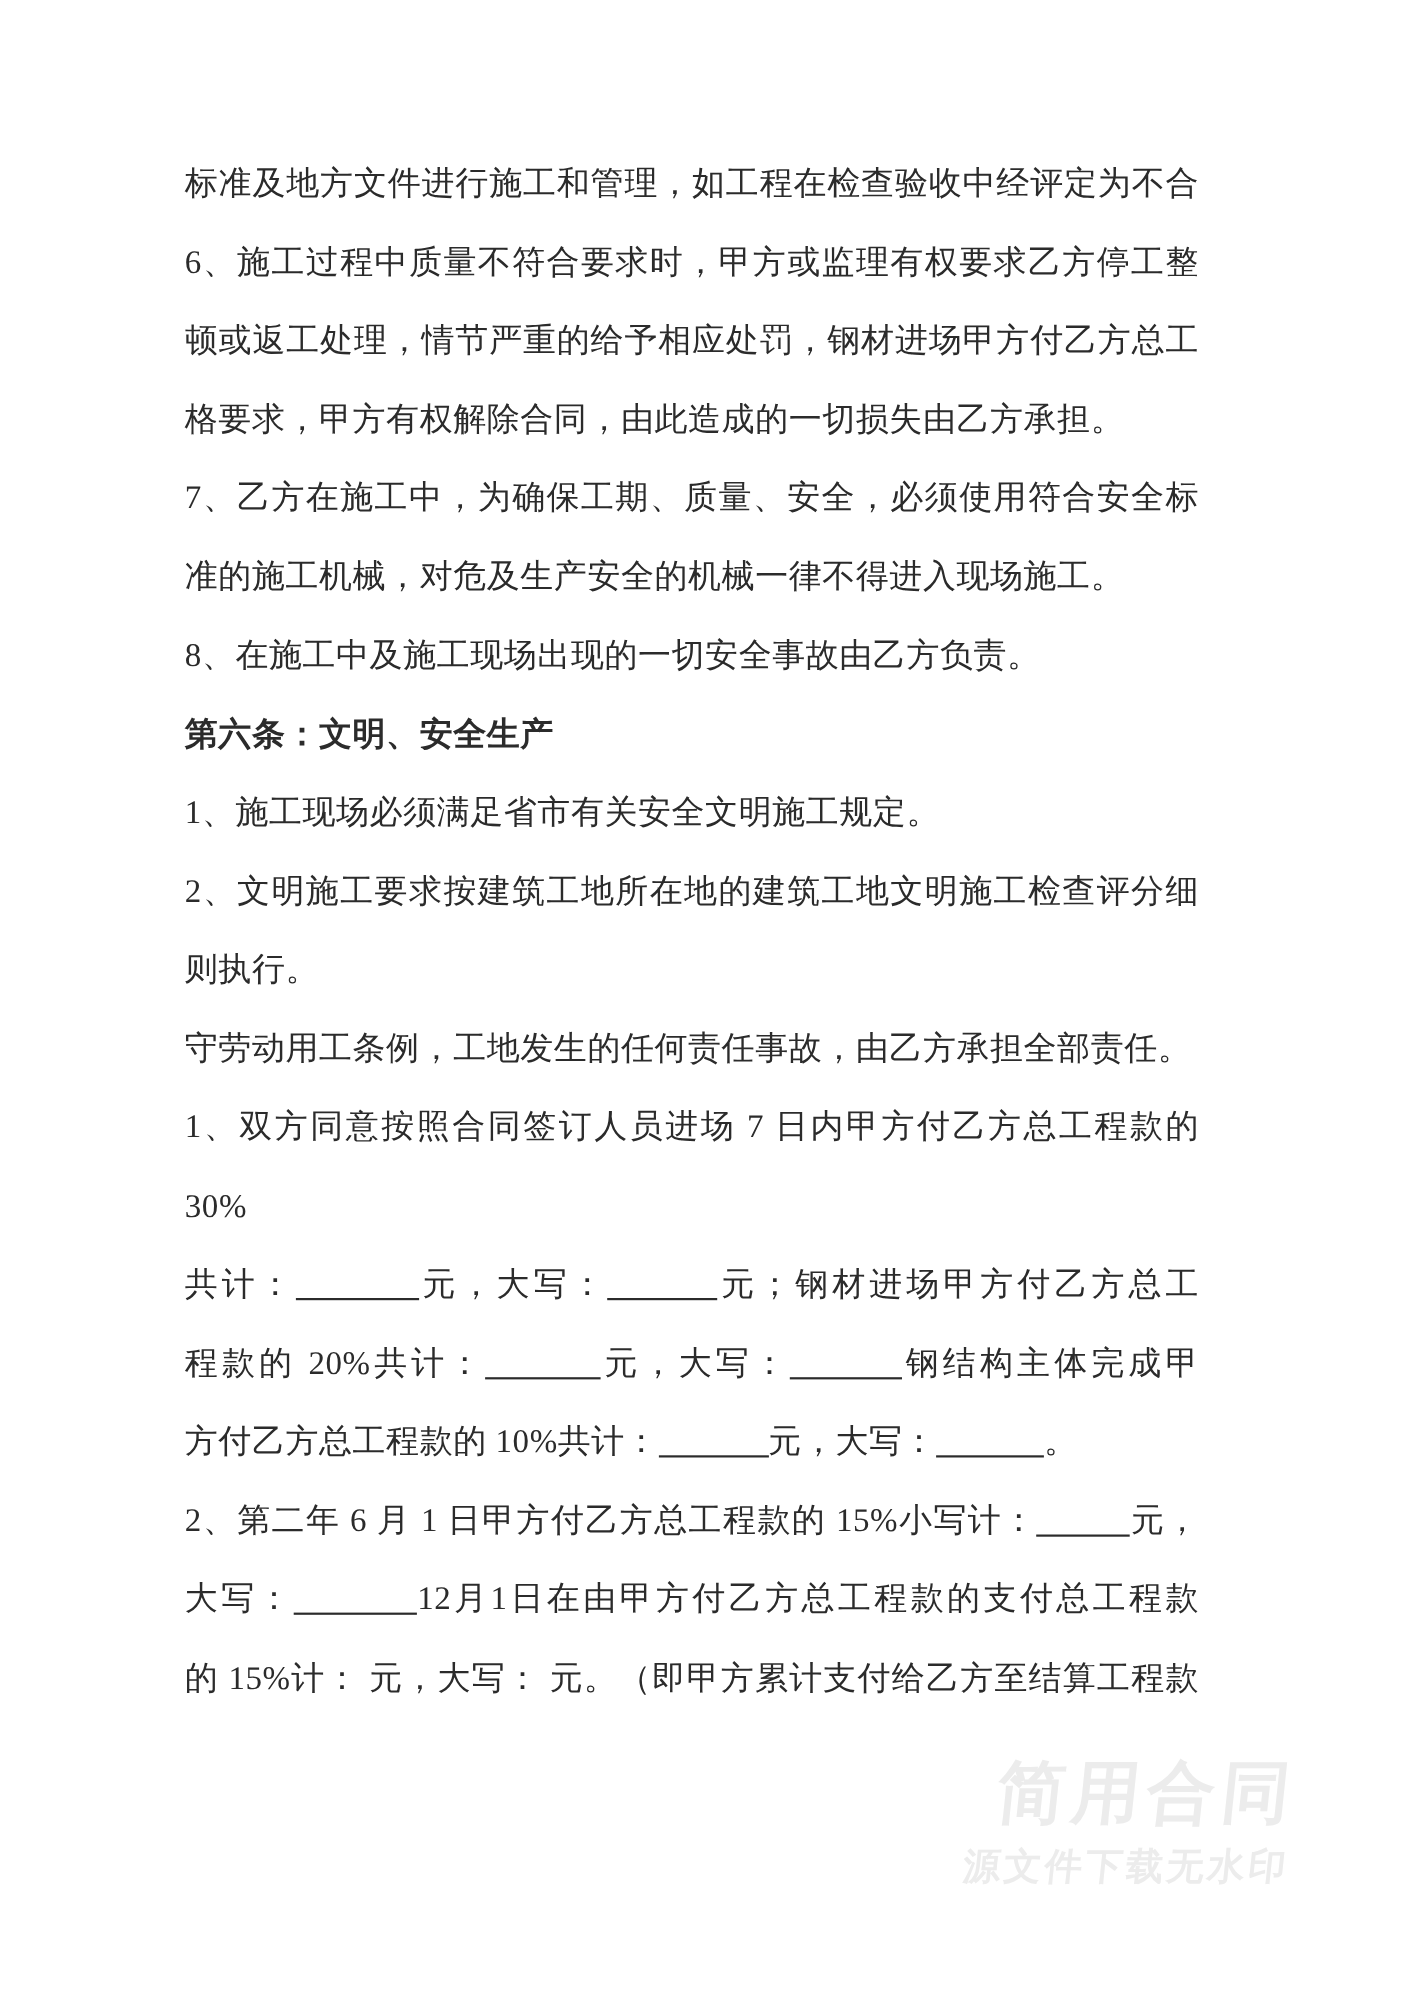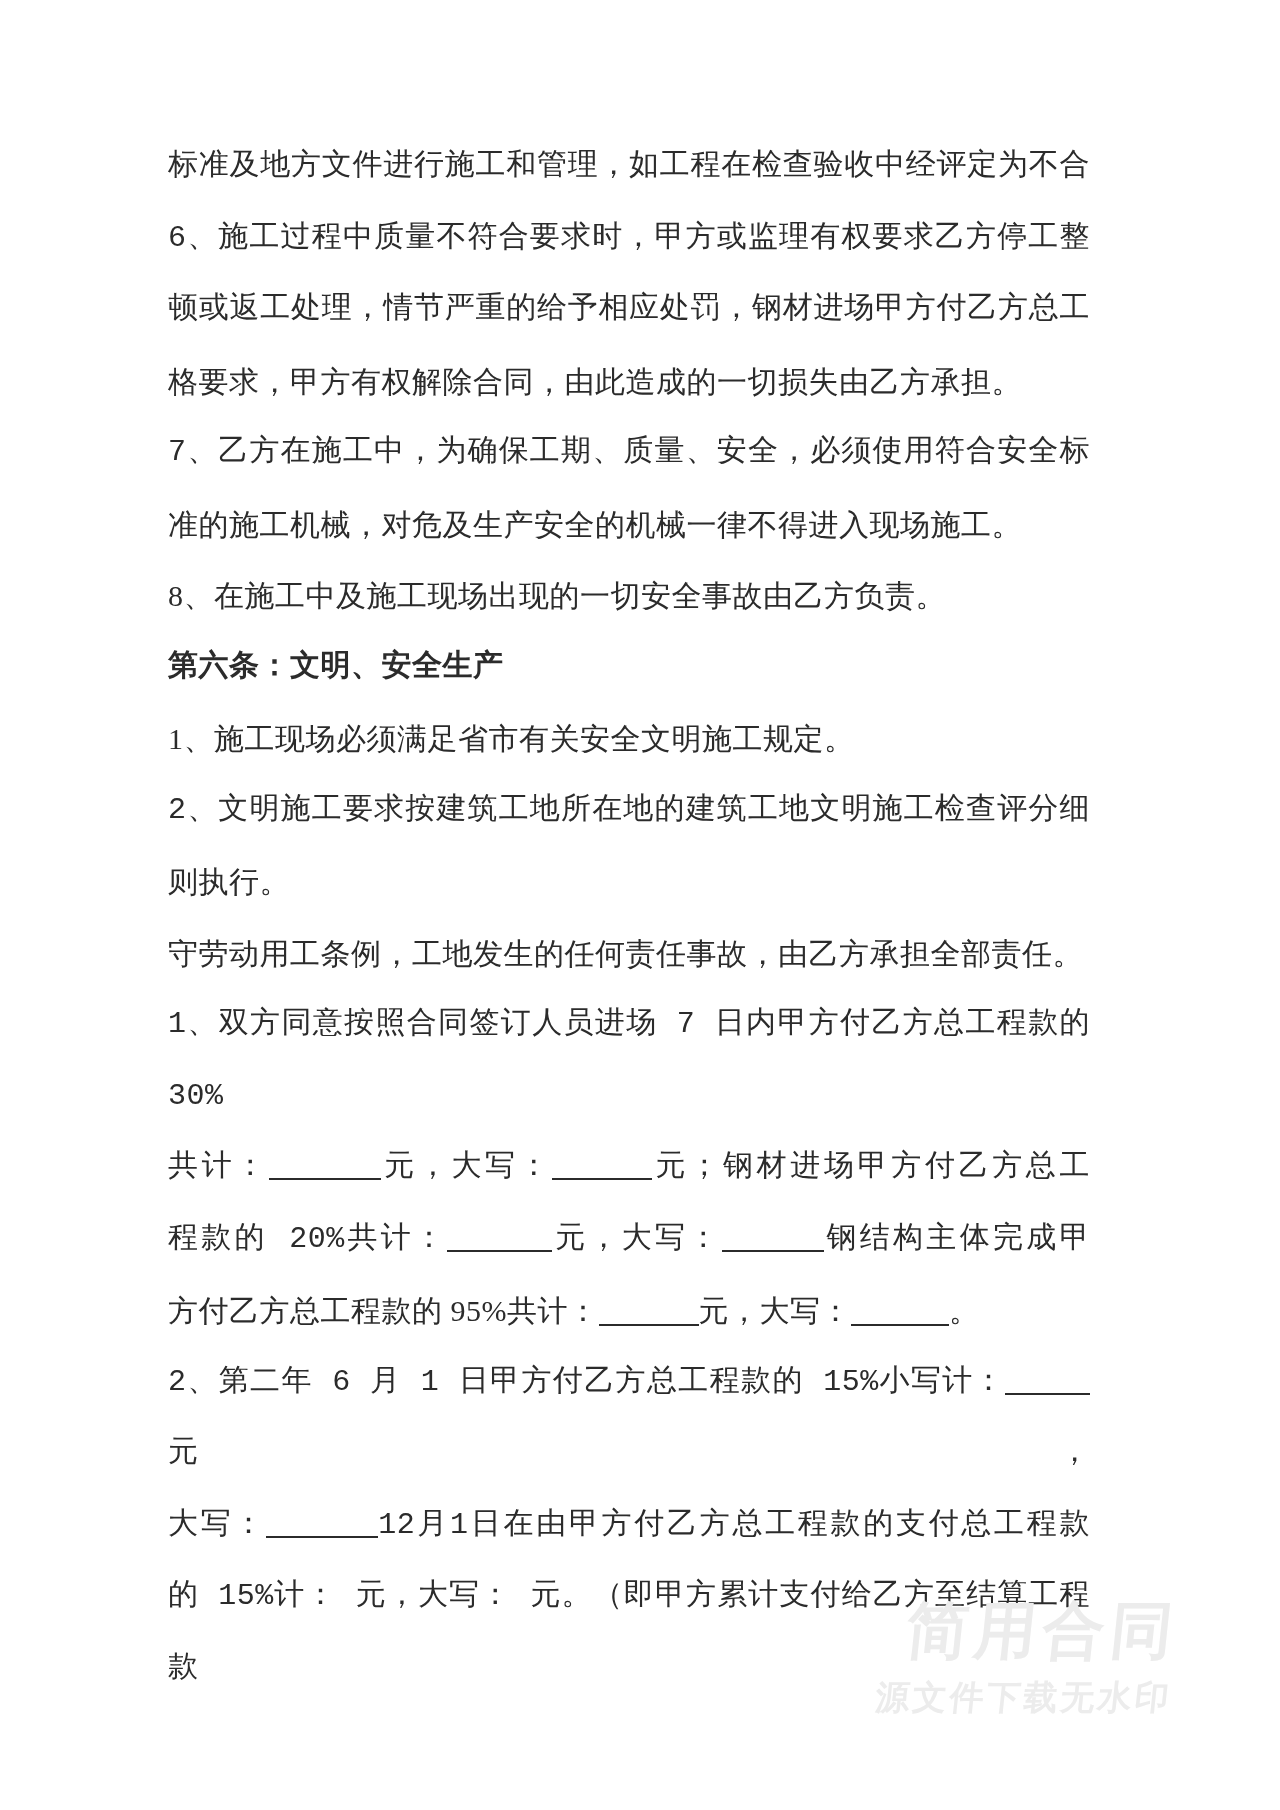--- a/index.html
+++ b/index.html
@@ -26,25 +26,23 @@
     letter-spacing: 0.5px;
   }
   .line {
     min-height: 71.5px;
     text-align: left;
     white-space: pre-wrap;
   }
   .line.justify {
     text-align: justify;
     text-align-last: justify;
-    font-family: Liberation Mono, monospace;
   }
   .line.heading {
     font-weight: 700;
-    font-family: Liberation Mono, monospace;
   }
   .blank {
     display: inline-block;
     height: 1em;
     border-bottom: 2px solid #2b2b2b;
     position: relative;
     top: 5px;
   }
   .watermark {
     position: absolute;
@@ -82,21 +80,21 @@
       <div class="line">准的施工机械，对危及生产安全的机械一律不得进入现场施工。</div>
       <div class="line">8、在施工中及施工现场出现的一切安全事故由乙方负责。</div>
       <div class="line heading">第六条：文明、安全生产</div>
       <div class="line">1、施工现场必须满足省市有关安全文明施工规定。</div>
       <div class="line justify">2、文明施工要求按建筑工地所在地的建筑工地文明施工检查评分细</div>
       <div class="line">则执行。</div>
       <div class="line">守劳动用工条例，工地发生的任何责任事故，由乙方承担全部责任。</div>
       <div class="line justify">1、双方同意按照合同签订人员进场 7 日内甲方付乙方总工程款的 30%</div>
       <div class="line justify"><span>共计：</span><span class="blank" style="width: 112px;"></span><span>元，大写：</span><span class="blank" style="width: 100px;"></span><span>元；钢材进场甲方付乙方总工</span></div>
       <div class="line justify"><span>程款的 20%共计：</span><span class="blank" style="width: 105px;"></span><span>元，大写：</span><span class="blank" style="width: 102px;"></span><span>钢结构主体完成甲</span></div>
-      <div class="line"><span>方付乙方总工程款的 95%共计：</span><span class="blank" style="width: 100px;"></span><span>元，大写：</span><span class="blank" style="width: 98px;"></span><span>。</span></div>
+      <div class="line"><span>方付乙方总工程款的 10%共计：</span><span class="blank" style="width: 100px;"></span><span>元，大写：</span><span class="blank" style="width: 98px;"></span><span>。</span></div>
       <div class="line justify"><span>2、第二年 6 月 1 日甲方付乙方总工程款的 15%小写计：</span><span class="blank" style="width: 85px;"></span><span>元，</span></div>
       <div class="line justify"><span>大写：</span><span class="blank" style="width: 112px;"></span><span>12月1日在由甲方付乙方总工程款的支付总工程款</span></div>
       <div class="line justify">的 15%计： 元，大写： 元。（即甲方累计支付给乙方至结算工程款</div>
     </div>
   <div class="watermark">
     <div class="wm-line1">简用合同</div>
     <div class="wm-line2">源文件下载无水印</div>
   </div>
 </div>
 

